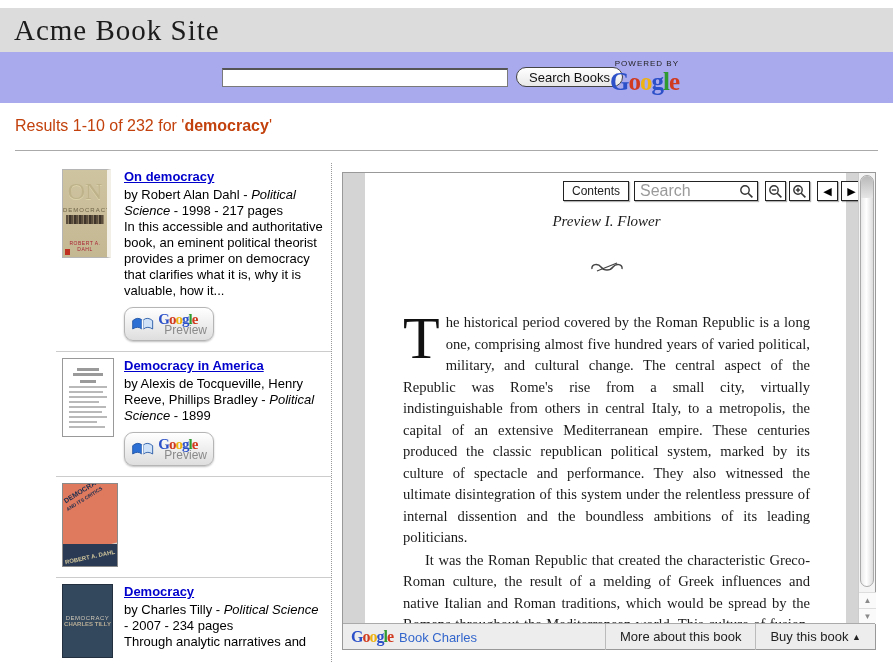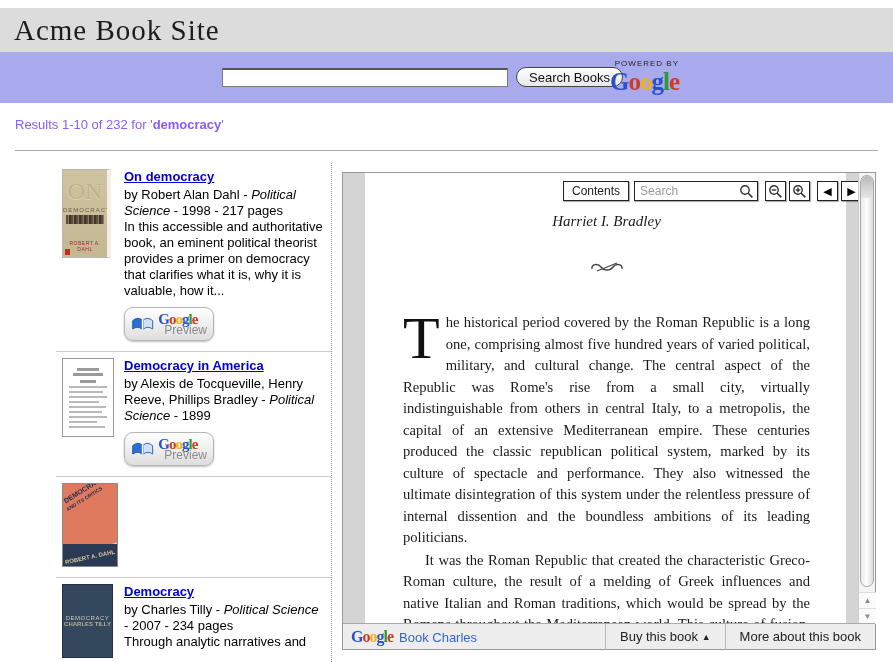--- a/index.html
+++ b/index.html
@@ -30,21 +30,21 @@
   .glogo { font-family:"Liberation Serif", serif; font-weight:bold; letter-spacing:-1px; }
   .glogo .c1, .glogo .c4 { color:#2b50c8; }
   .glogo .c2, .glogo .c6 { color:#d13a1e; }
   .glogo .c3 { color:#eeb211; }
   .glogo .c5 { color:#2f9a2f; }
   .glogo-lg { font-size:25px; }
   .glogo-md { font-size:16px; }
   .glogo-sm { font-size:15px; }
 
   
-  .status-line { position:absolute; top:117px; left:15px; font-size:13px; color:#8b5cf6; }
+  .status-line { position:absolute; top:117px; left:15px; font-size:16px; color:#c2410c; }
   .status-line b { font-weight:bold; }
   .top-rule { position:absolute; top:150px; left:15px; width:863px; height:0;
               border-top:1px solid #aaa; }
 
   
   .results-col { position:absolute; top:163px; left:15px; width:317px; height:499px;
                  border-right:1px dotted #999; overflow:hidden; }
   .result-item { display:flex; padding:6px 8px 10px 6px; border-bottom:1px solid #ccc;margin-left:41px; }
   .result-item:last-child { border-bottom:none; }
   .thumb-wrap { flex:0 0 62px; }
@@ -109,21 +109,21 @@
              font-family:"Liberation Serif", serif; color:#111; }
   .para2 { text-indent:22px; margin-top:1px; }
 
   
   .toolbar { position:absolute; left:220px; top:8px; display:flex; align-items:center; }
   .tb-btn { height:20px; border:1px solid #222; background:#fff; font-size:12px; color:#222;
             display:flex; align-items:center; justify-content:center; cursor:pointer;
             box-shadow:1px 1px 1px rgba(0,0,0,0.3); }
   .tb-contents { padding:0 8px; margin-right:5px; }
   .tb-search { width:124px; justify-content:space-between; padding:0 3px 0 5px; margin-right:7px; }
-  .tb-search .ph { color:#9a9a9a; font-size:12px; }
+  .tb-search .ph { color:#9a9a9a; font-size:16px; }
   .tb-sq { width:21px; margin-right:3px; }
   .tb-sq.gap { margin-right:7px; }
   .tb-arrow { font-size:11px; color:#000; }
 
   
   .vscroll { position:absolute; right:0; top:0; width:17px; height:451px; background:#f4f4f4;
              border-left:1px solid #ccc; }
   .vthumb { position:absolute; left:1px; top:2px; width:14px; height:412px; border-radius:8px;
             border:1px solid #aaa; background:linear-gradient(90deg,#e9e9e9,#ffffff 45%,#dcdcdc); }
   .vthumb::before { content:""; position:absolute; left:0; top:0; width:100%; height:22px;
@@ -252,21 +252,21 @@
         <div class="item-meta"><span>by Charles Tilly - </span><span class="subj">Political Science</span><span> - 2007 - 234 pages</span></div>
         <div class="item-snippet">Through analytic narratives and</div>
       </div>
     </div>
   </div>
 
   <div class="viewer">
 
     <div class="page">
       <div class="page-inner">
-        <div class="page-author">Harriet I. Bradley</div>
+        <div class="page-author">Preview I. Flower</div>
         <div class="ornament">
           <svg width="38" height="14" viewBox="0 0 38 14">
             <path d="M4 9 C3 4, 10 3, 13 7 C16 11, 22 11, 25 7 C28 3, 35 4, 34 9" fill="none" stroke="#444" stroke-width="1.4"></path>
             <path d="M9 11 L29 3" stroke="#444" stroke-width="1.2"></path>
           </svg>
         </div>
         <div class="page-text">
           <span class="dropcap">T</span><span>he historical period covered by the Roman Republic is a long one, comprising almost five hundred years of varied political, military, and cultural change. The central aspect of the Republic was Rome's rise from a small city, virtually indistinguishable from others in central Italy, to a metropolis, the capital of an extensive Mediterranean empire. These centuries produced the classic republican political system, marked by its culture of spectacle and performance. They also witnessed the ultimate disintegration of this system under the relentless pressure of internal dissention and the boundless ambitions of its leading politicians.</span>
         </div>
         <div class="page-text para2">It was the Roman Republic that created the characteristic Greco-Roman culture, the result of a melding of Greek influences and native Italian and Roman traditions, which would be spread by the Romans throughout the Mediterranean world. This culture of fusion, a hallmark of the republican ethos, can be traced in literature, art, architecture, law, rhetoric, philosophy, and everyday life. Latin literature in all genres of prose and verse also emerged during the time of Rome's imperial expansion. Above all, the vast changes between the early fifth century and</div>
@@ -311,21 +311,21 @@
         <div class="sarrow">▲</div>
         <div class="sarrow">▼</div>
       </div>
     </div>
 
     <div class="vfooter">
       <div class="vf-brand">
         <span class="glogo glogo-md"><span class="c1">G</span><span class="c2">o</span><span class="c3">o</span><span class="c4">g</span><span class="c5">l</span><span class="c6">e</span></span>
         <span class="vf-bs">Book Charles</span>
       </div>
+      <div class="vf-cell">More about this book</div>
       <div class="vf-cell">
         <span>Buy this book</span>
         <span class="buy-arrow">▲</span>
       </div>
-      <div class="vf-cell">More about this book</div>
     </div>
   </div>
 
 </div>
 
 </body></html>

